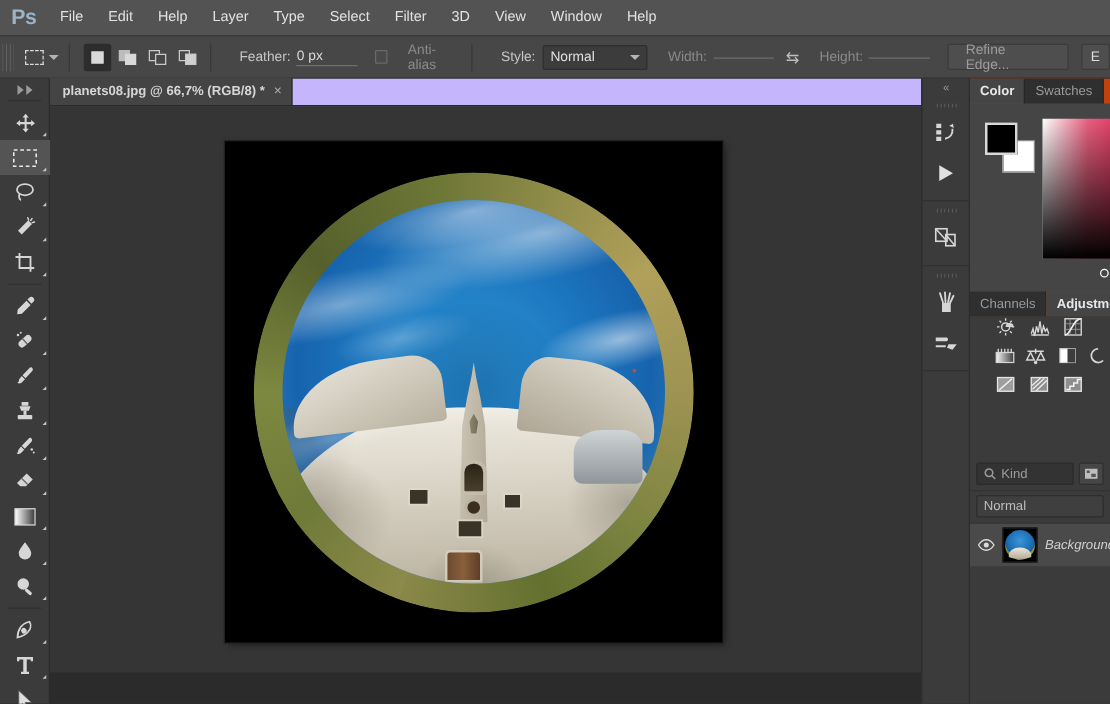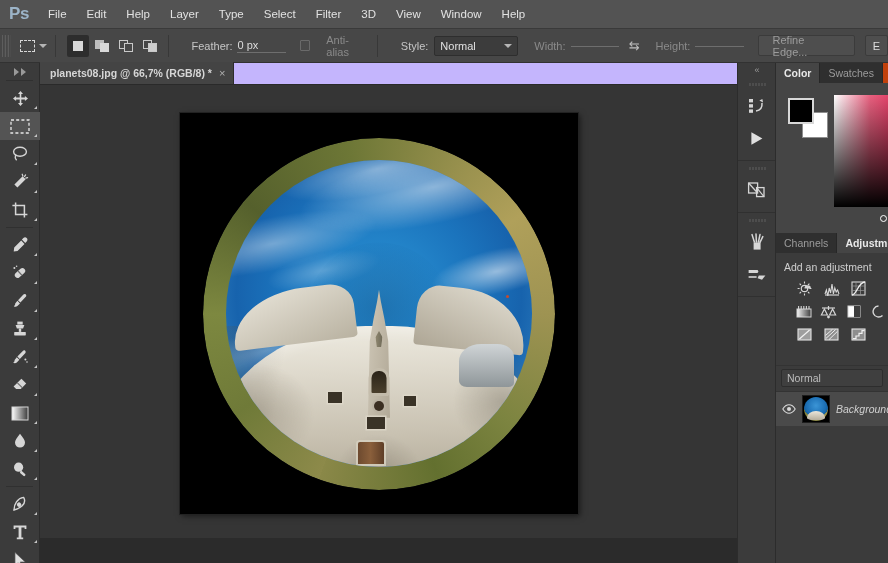--- a/index.html
+++ b/index.html
@@ -721,21 +721,20 @@
       <div class="colorfield">
         <div class="colorcursor"></div>
       </div>
     </div>
 
     <div class="paneltabs">
       <div class="ptab">Channels</div>
       <div class="ptab active">Adjustments</div>
     </div>
     <div class="adjpanel">
-      <div class="adj-title">Add an adjustment</div>
       <div class="adj-rows">
         <div class="adj-row">
           <div class="adj-ico">
             <svg width="15" height="15" viewBox="0 0 15 15">
                 <circle cx="7.5" cy="7.5" r="3.2" fill="none" stroke="#d6d6d6" stroke-width="1.2"></circle>
                 <path d="M7.5 7.5 a3.2 3.2 0 0 1 0 -6.4 z" fill="#d6d6d6" transform="rotate(90 7.5 7.5)"></path>
                 <path d="M7.5 .6 v2 M7.5 12.4 v2 M.6 7.5 h2 M12.4 7.5 h2 M2.6 2.6 l1.4 1.4 M11 11 l1.4 1.4 M12.4 2.6 l-1.4 1.4 M4 11 l-1.4 1.4" stroke="#d6d6d6" stroke-width="1.1"></path>
               </svg>
           </div>
           <div class="adj-ico">
@@ -803,20 +802,38 @@
             <svg width="15" height="13" viewBox="0 0 15 13">
                 <rect x="1" y="1" width="13" height="11" fill="#8e8e8e" stroke="#e4e4e4" stroke-width="1.1"></rect>
                 <path d="M2 10.6 h3 v-2.6 h3 v-2.6 h3 v-2.8 h2.6" fill="none" stroke="#f2f2f2" stroke-width="1.2"></path>
               </svg>
           </div>
         </div>
       </div>
     </div>
 
     <div class="layerspanel">
+      <div class="kindbar">
+        <div class="kindrow">
+          <div class="kindbox">
+            <svg width="10" height="10" viewBox="0 0 10 10">
+                <circle cx="4.2" cy="4.2" r="3" fill="none" stroke="#9b9b9b" stroke-width="1.2"></circle>
+                <path d="M6.4 6.4 L9.2 9.2" stroke="#9b9b9b" stroke-width="1.2"></path>
+              </svg>
+            <span>Kind</span>
+          </div>
+          <div class="kind-extra">
+            <svg width="12" height="10" viewBox="0 0 12 10">
+                <rect x="1" y="1" width="10" height="8" fill="#bdbdbd"></rect>
+                <rect x="2.4" y="2.4" width="2.4" height="2" fill="#555"></rect>
+                <rect x="6" y="5" width="3.6" height="2.6" fill="#555"></rect>
+              </svg>
+          </div>
+        </div>
+      </div>
       <div class="blendrow">
         <div class="blendbox">
           <span>Normal</span>
         </div>
       </div>
       <div class="layerlist">
         <div class="layerrow">
           <div class="eye">
             <svg width="14" height="10" viewBox="0 0 14 10">
                 <path d="M7 .8 C10.6 .8 13.2 5 13.2 5 S10.6 9.2 7 9.2 .8 5 .8 5 3.4 .8 7 .8z" fill="none" stroke="#d9d9d9" stroke-width="1.1"></path>

